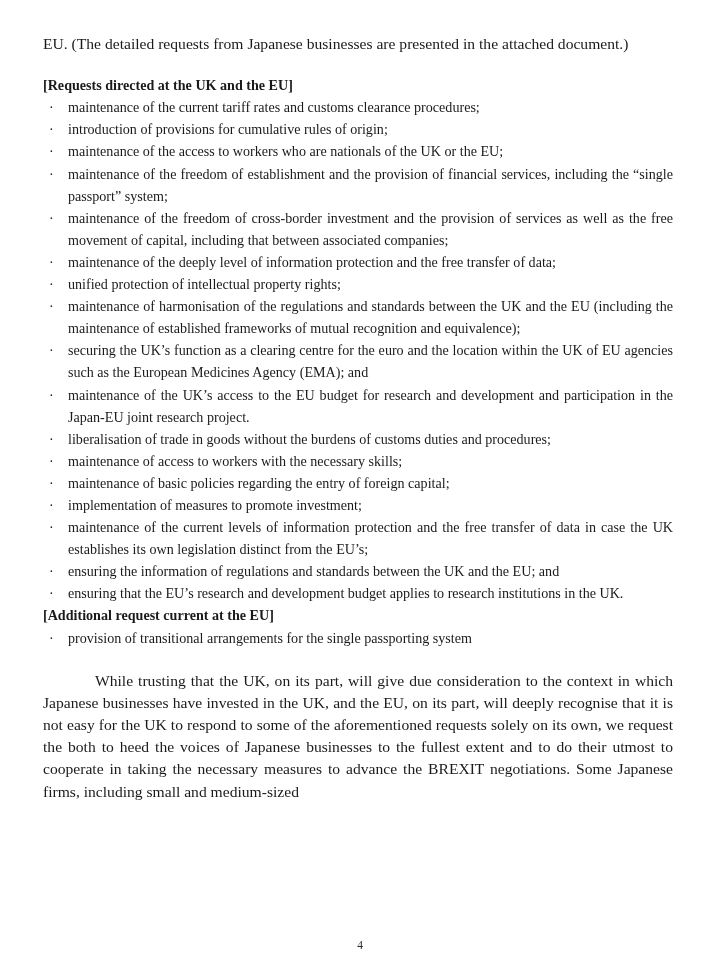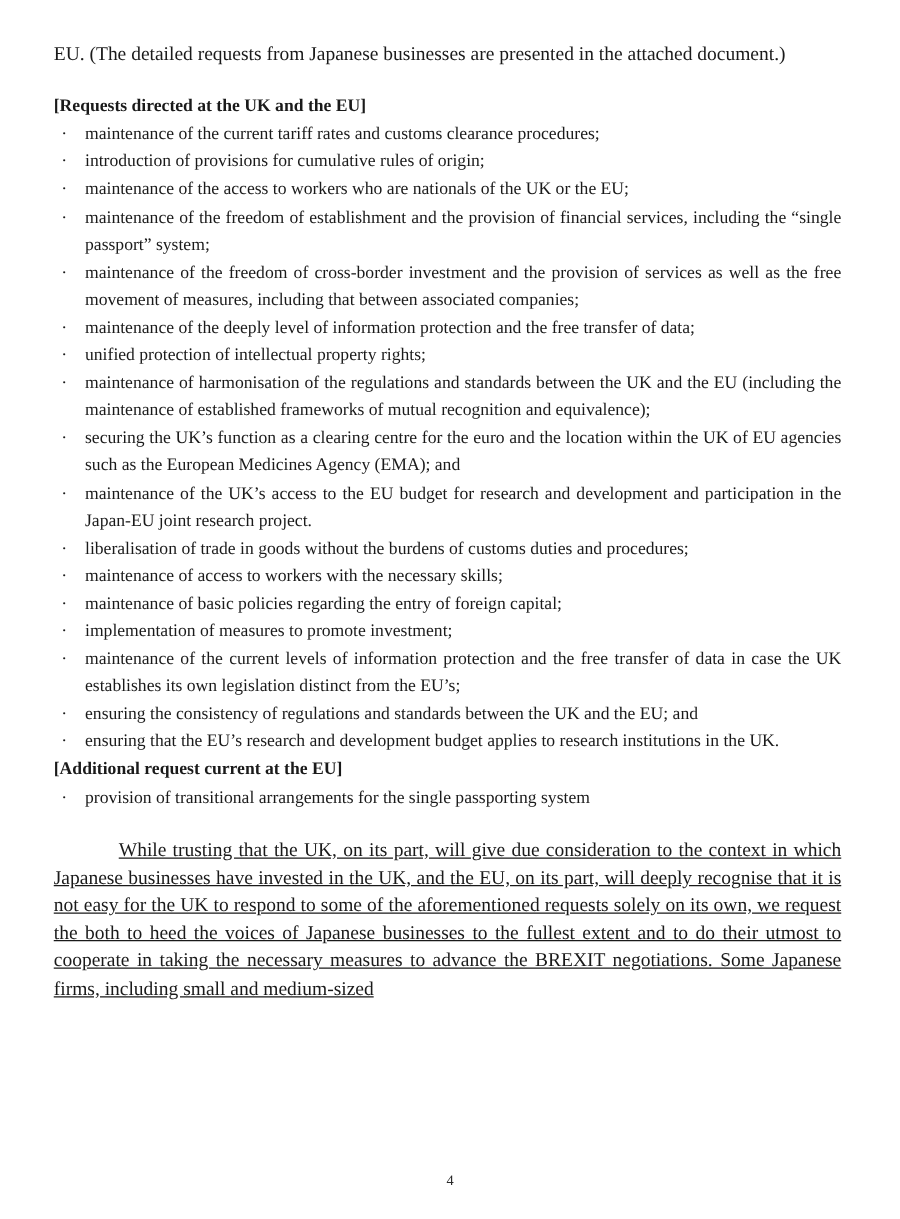--- a/index.html
+++ b/index.html
@@ -36,21 +36,20 @@
   .para {
     font-size: 15.6px;
     line-height: 22.2px;
     text-align: justify;
     text-justify: inter-word;
     margin: 0;
     hyphens: none;
   }
   .para.first-line-indent {
     text-indent: 52px;
-    text-decoration: underline;
   }
   .para-gap-top {
     margin-top: 21px;
   }
 
   
   .section-head {
     font-size: 14.1px;
     line-height: 22.1px;
     margin: 0;
@@ -130,21 +129,21 @@
         <li class="bullet-item single-line">
           <span class="bullet-marker">·</span>
           <span class="bullet-text">maintenance of the access to workers who are nationals of the UK or the EU;</span>
         </li>
         <li class="bullet-item">
           <span class="bullet-marker">·</span>
           <span class="bullet-text">maintenance of the freedom of establishment and the provision of financial services, including the “single passport” system;</span>
         </li>
         <li class="bullet-item">
           <span class="bullet-marker">·</span>
-          <span class="bullet-text">maintenance of the freedom of cross-border investment and the provision of services as well as the free movement of measures, including that between associated companies;</span>
+          <span class="bullet-text">maintenance of the freedom of cross-border investment and the provision of services as well as the free movement of capital, including that between associated companies;</span>
         </li>
         <li class="bullet-item single-line">
           <span class="bullet-marker">·</span>
           <span class="bullet-text">maintenance of the deeply level of information protection and the free transfer of data;</span>
         </li>
         <li class="bullet-item single-line">
           <span class="bullet-marker">·</span>
           <span class="bullet-text">unified protection of intellectual property rights;</span>
         </li>
         <li class="bullet-item">
@@ -179,21 +178,21 @@
         <li class="bullet-item single-line">
           <span class="bullet-marker">·</span>
           <span class="bullet-text">implementation of measures to promote investment;</span>
         </li>
         <li class="bullet-item">
           <span class="bullet-marker">·</span>
           <span class="bullet-text">maintenance of the current levels of information protection and the free transfer of data in case the UK establishes its own legislation distinct from the EU’s;</span>
         </li>
         <li class="bullet-item single-line">
           <span class="bullet-marker">·</span>
-          <span class="bullet-text">ensuring the consistency of regulations and standards between the UK and the EU; and</span>
+          <span class="bullet-text">ensuring the information of regulations and standards between the UK and the EU; and</span>
         </li>
         <li class="bullet-item">
           <span class="bullet-marker">·</span>
           <span class="bullet-text">ensuring that the EU’s research and development budget applies to research institutions in the UK.</span>
         </li>
       </ul>
     </div>
 
     <div>
       <p class="section-head">[Additional request current at the EU]</p>

